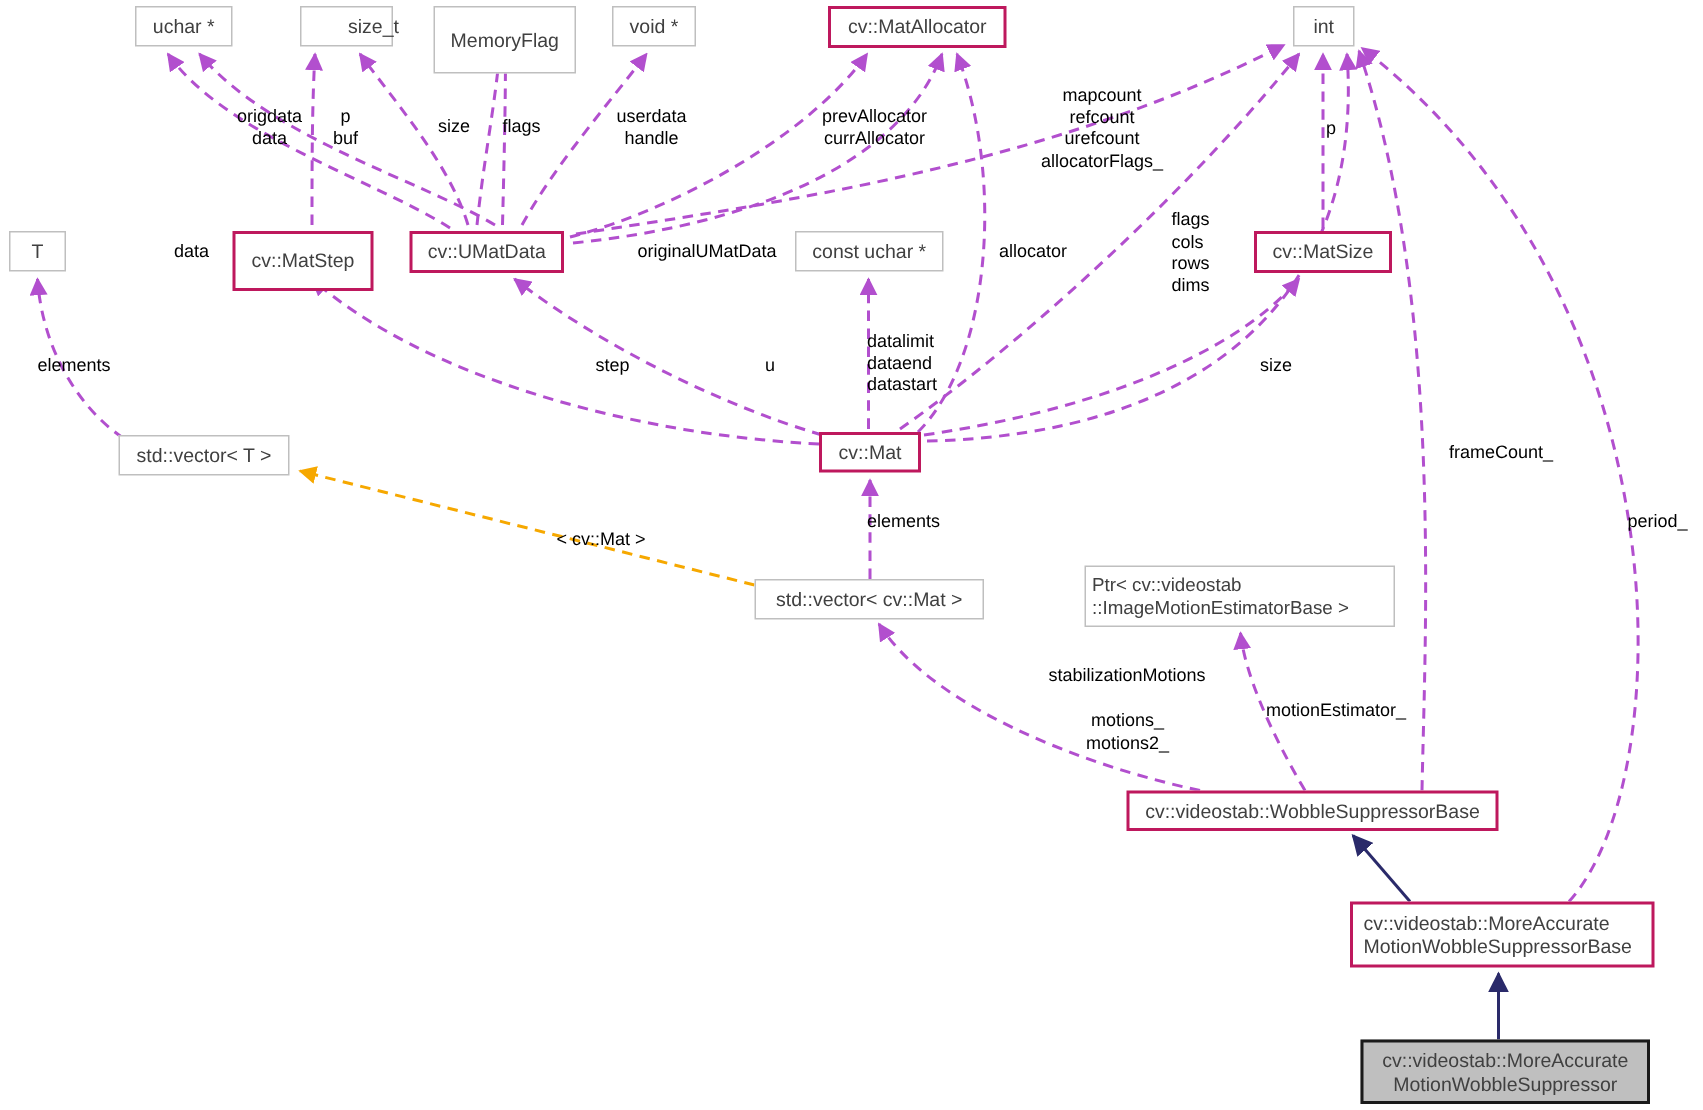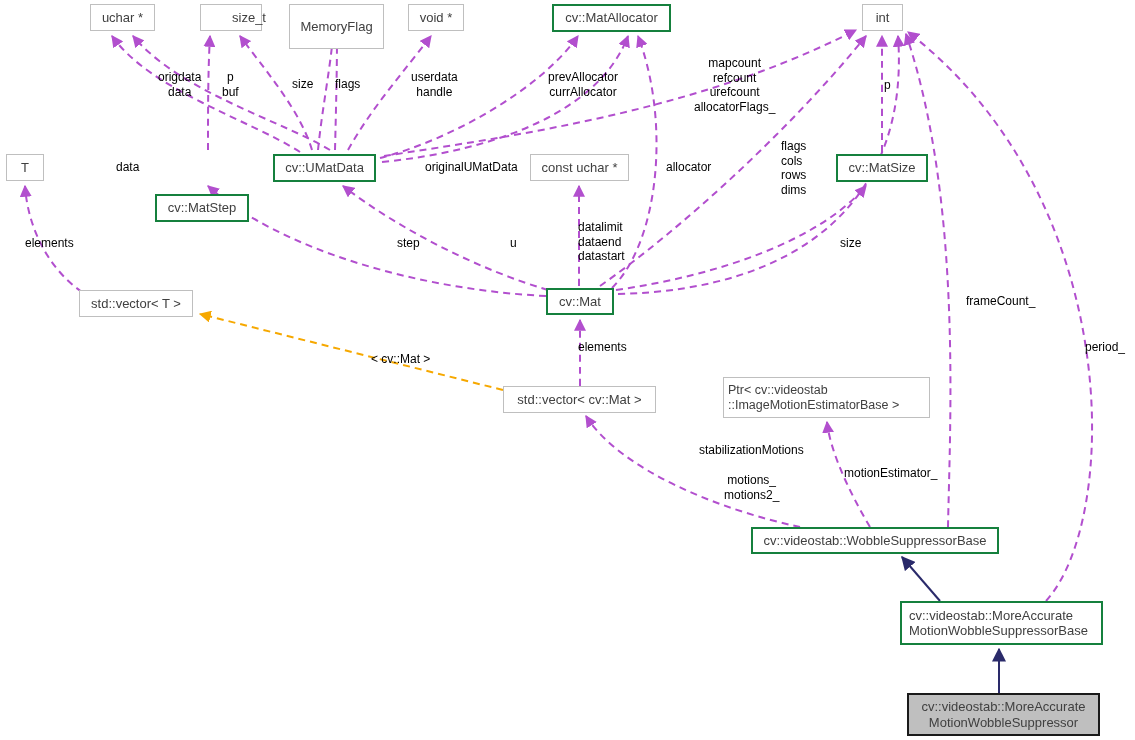--- a/index.html
+++ b/index.html
@@ -34,21 +34,21 @@
     color: #404040;
     font-size: 13px;
     white-space: pre;
     background: #ffffff;
     z-index: 5;
   }
   .node.thin {
     border: 1px solid #bfbfbf;
   }
   .node.thick {
-    border: 2px solid #15803d;
+    border: 2px solid #be185d;
   }
   .node.highlight {
     border: 2px solid #1a1a1a;
     background: #bfbfbf;
   }
   .edge-label {
     position: absolute;
     color: #000000;
     font-size: 12px;
     line-height: 1.22;
@@ -144,21 +144,21 @@
   <div class="node thin" style="left:289px;top:4px;width:95px;height:45px;">MemoryFlag</div>
 
   <div class="node thin" style="left:408px;top:4px;width:56px;height:27px;">void *</div>
 
   <div class="node thick" style="left:552px;top:4px;width:119px;height:28px;">cv::MatAllocator</div>
 
   <div class="node thin" style="left:862px;top:4px;width:41px;height:27px;">int</div>
 
   <div class="node thin" style="left:6px;top:154px;width:38px;height:27px;">T</div>
 
-  <div class="node thick" style="left:155px;top:154px;width:94px;height:28px;margin-top:40px;">cv::MatStep</div>
+  <div class="node thick" style="left:155px;top:154px;width:94px;height:40px;">cv::MatStep</div>
 
   <div class="node thick" style="left:273px;top:154px;width:103px;height:28px;">cv::UMatData</div>
 
   <div class="node thin" style="left:530px;top:154px;width:99px;height:27px;">const uchar *</div>
 
   <div class="node thick" style="left:836px;top:154px;width:92px;height:28px;">cv::MatSize</div>
 
   <div class="node thin" style="left:79px;top:290px;width:114px;height:27px;">std::vector&lt; T &gt;</div>
 
   <div class="node thick" style="left:546px;top:288px;width:68px;height:27px;">cv::Mat</div>

